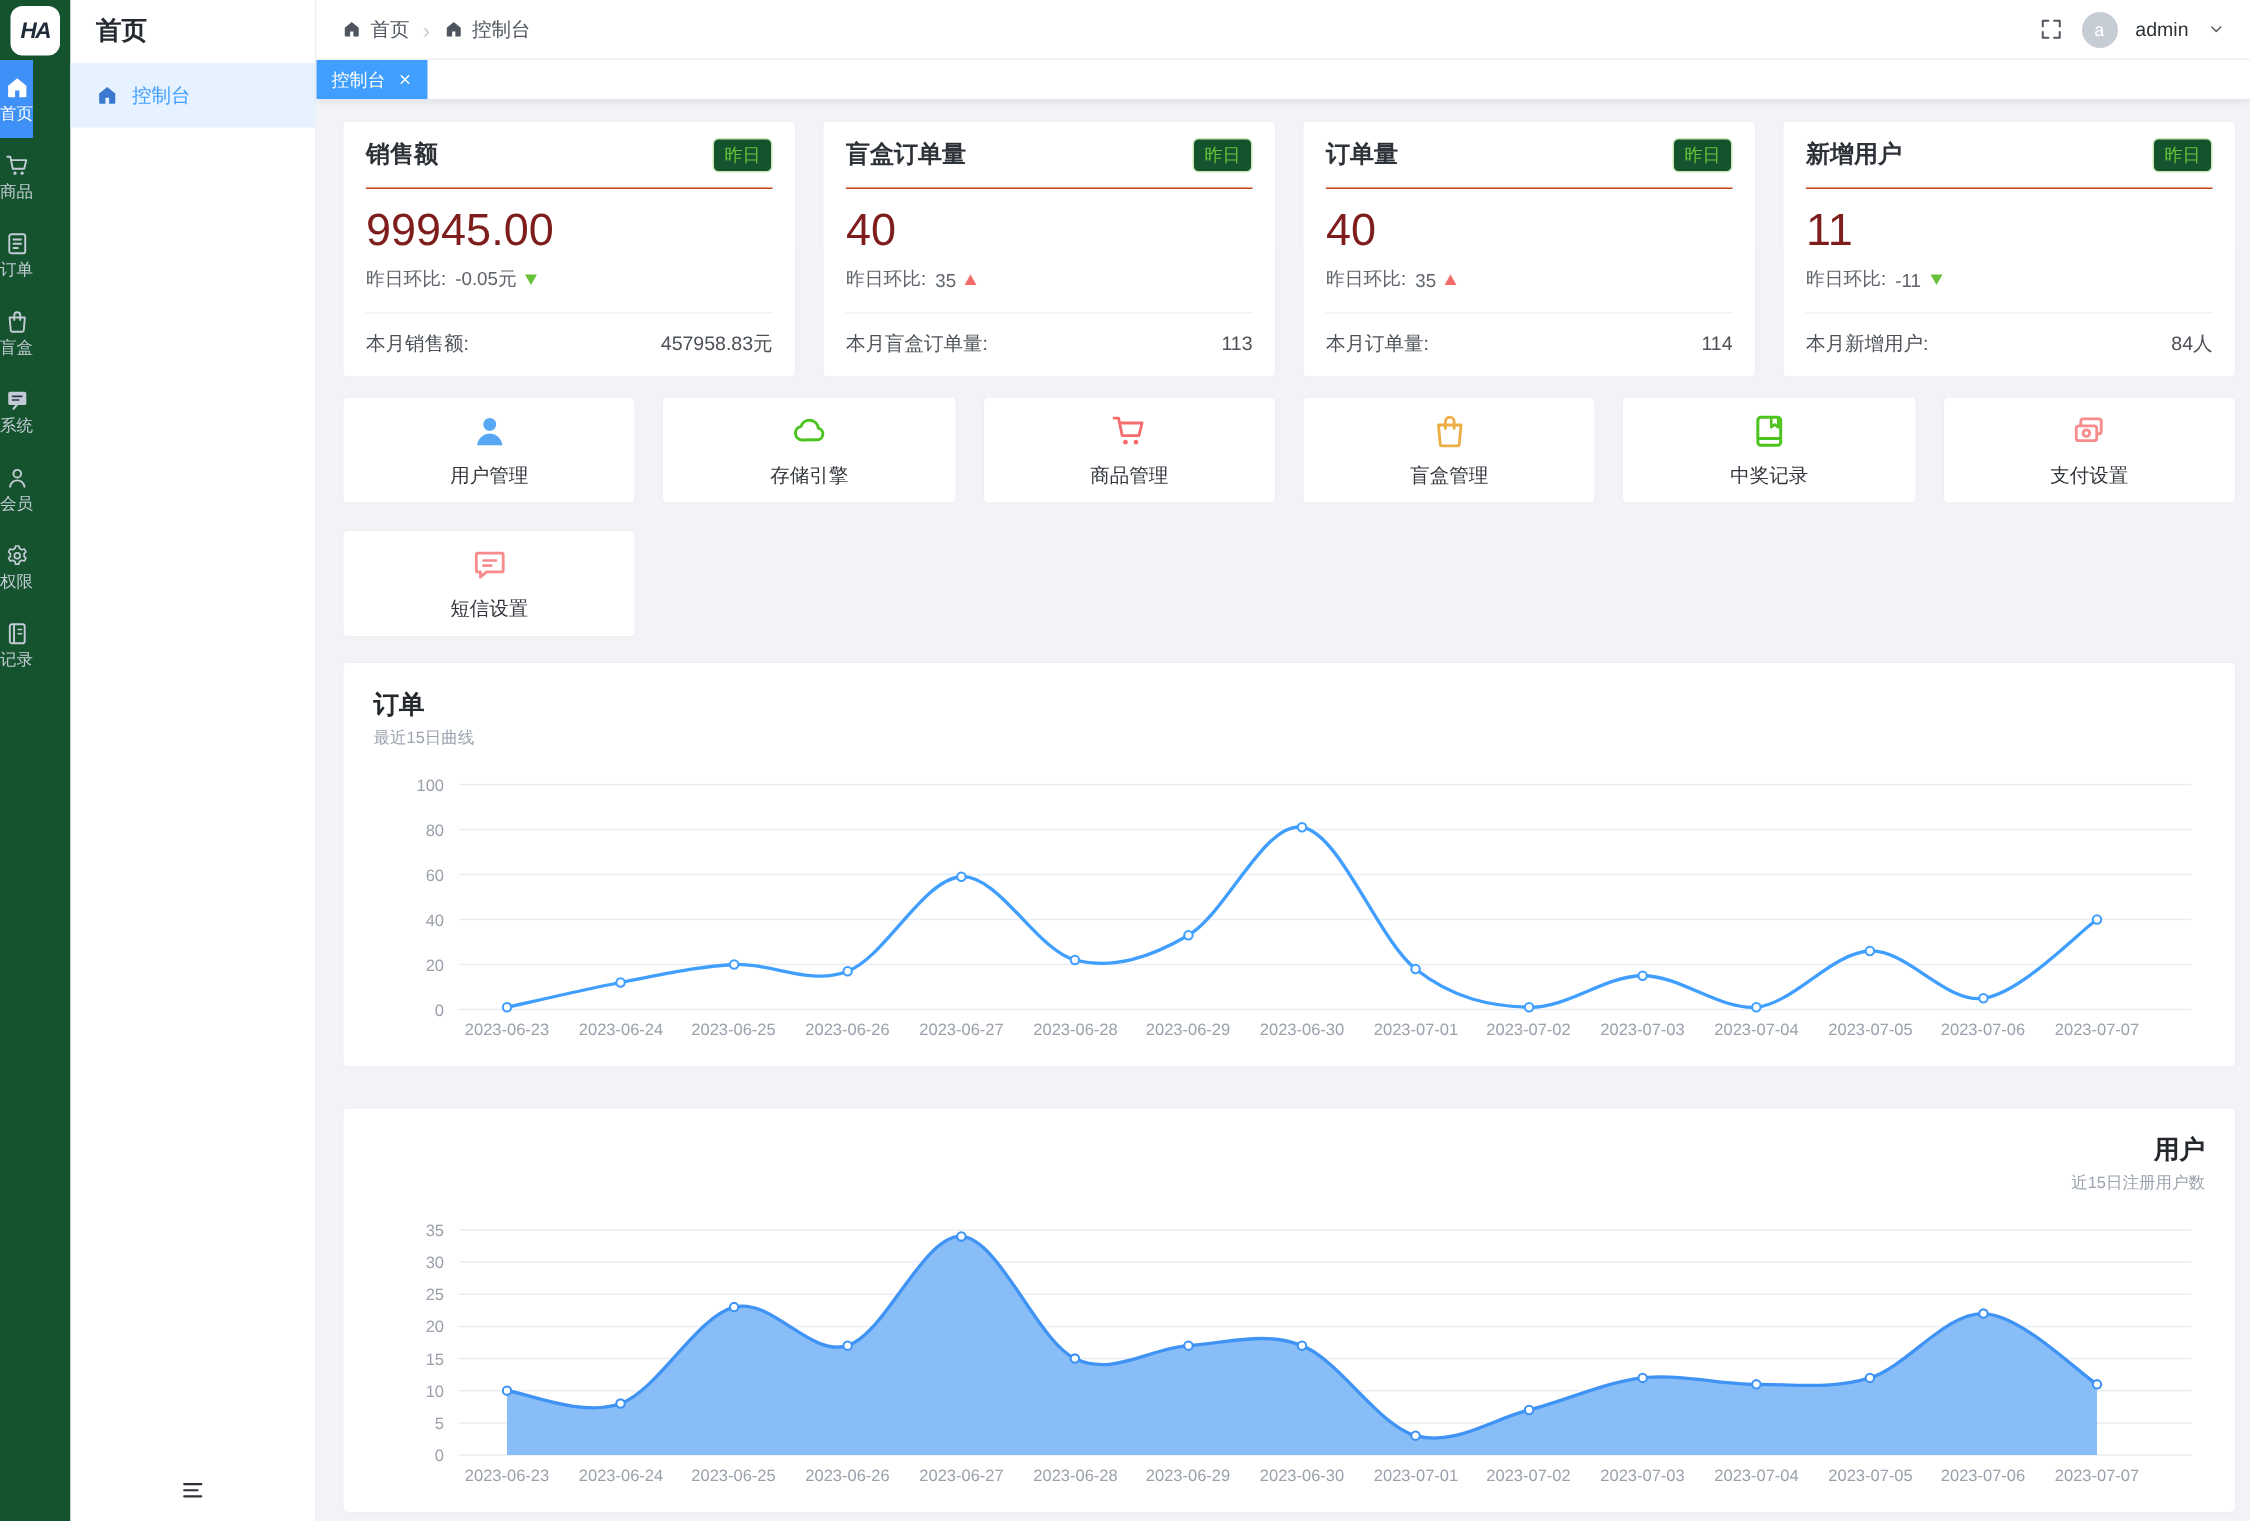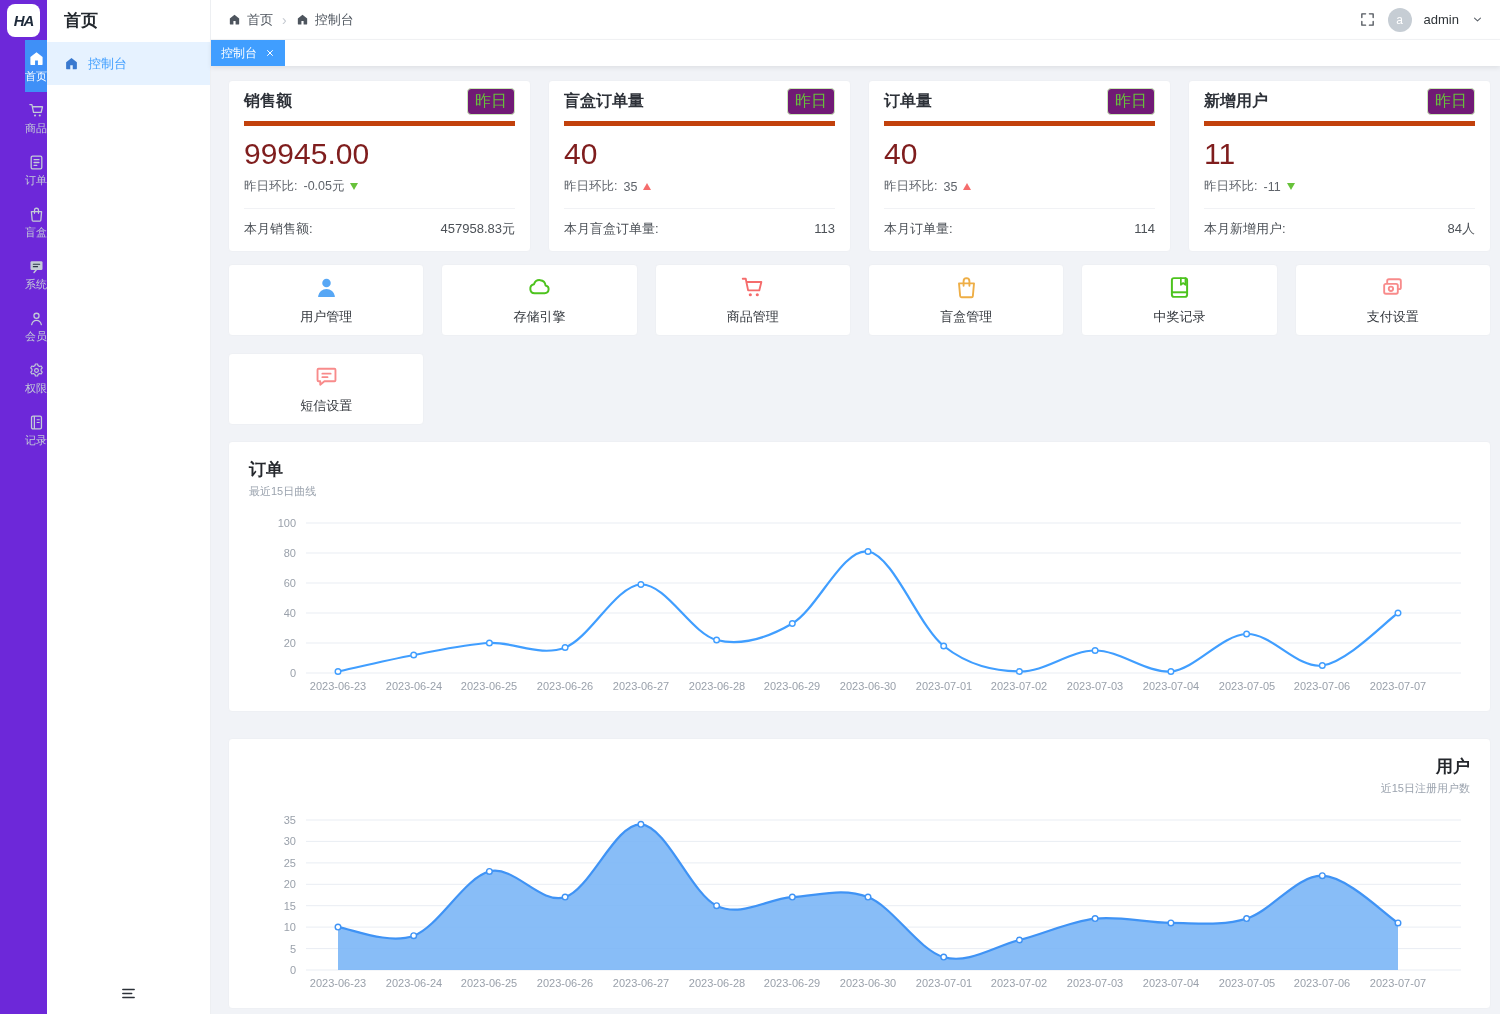--- a/index.html
+++ b/index.html
@@ -1,21 +1,21 @@
 <!DOCTYPE html>
 <html><head>
 <meta charset="utf-8">
 <style>
   * { margin:0; padding:0; box-sizing:border-box; }
   html,body { width:1500px; height:1014px; overflow:hidden; }
   body { font-family:"Liberation Sans","DejaVu Sans",sans-serif; color:#303133; background:#f1f3f7; }
   .app { display:flex; width:1500px; height:1014px; }
 
   
-  .rail { width:47px; background:#6d28d9; flex-shrink:0; display:flex; flex-direction:column; align-items:flex-end; }
+  .rail { width:47px; background:#14532d; flex-shrink:0; display:flex; flex-direction:column; align-items:flex-start; }
   .logo { width:33px; height:33px; margin:4px auto 3px; background:#fff; border-radius:8px;
           display:flex; align-items:center; justify-content:center; cursor:pointer;
           font-style:italic; font-weight:900; font-size:15px; color:#1e2a3a; letter-spacing:-1px; }
   .rail-item { height:52px; display:flex; flex-direction:column; align-items:center; justify-content:center;
                gap:3px; color:#c3ccd6; cursor:pointer; }
   .rail-item .ric { width:17px; height:17px; display:block; }
   .rail-item .ric svg { width:100%; height:100%; display:block; }
   .rail-item .rlb { font-size:11px; line-height:12px; }
   .rail-item.active { background:#3f90f7; color:#fff; }
 
@@ -52,23 +52,23 @@
   .tab.active { background:#409eff; color:#fff; }
   .tab-close { width:10px; height:10px; display:block; cursor:pointer; }
   .tab-close svg { width:100%; height:100%; display:block; }
 
   .content { flex:1; padding:14px 9px 14px 17px; display:flex; flex-direction:column; overflow:hidden; }
 
   
   .stats-row { display:grid; grid-template-columns:repeat(4,1fr); gap:17px; }
   .card { background:#fff; border:1px solid #eef0f4; border-radius:4px; }
   .stat-card { height:172px; padding:0 15px; }
-  .stat-head { height:45px; display:flex; align-items:center; justify-content:space-between; border-bottom:5px solid #c2410c; }
+  .stat-head { height:45px; display:flex; align-items:center; justify-content:space-between; border-bottom:1px solid #c2410c; }
   .stat-title { font-size:16px; font-weight:700; color:#2d3138; }
-  .badge { font-size:16px; color:#67c23a; background:#701a75; border:1px solid #c9e8b6; border-radius:4px; padding:2px 7px; }
+  .badge { font-size:12px; color:#67c23a; background:#14532d; border:1px solid #c9e8b6; border-radius:4px; padding:2px 7px; }
   .stat-value { margin-top:11px; font-size:30px; line-height:34px; font-weight:500; color:#7f1d1d; }
   .stat-compare { display:flex; align-items:center; gap:6px; font-size:12.5px; color:#5f646b; padding:7px 0 13px; border-bottom:1px solid #f1f2f5; }
   .arrow { width:0; height:0; display:inline-block; }
   .arrow.up { border-left:4.5px solid transparent; border-right:4.5px solid transparent; border-bottom:7px solid #f56c6c; }
   .arrow.down { border-left:4.5px solid transparent; border-right:4.5px solid transparent; border-top:7px solid #67c23a; }
   .stat-foot { height:39px; display:flex; align-items:center; justify-content:space-between; font-size:13px; color:#4c5157; }
 
   
   .shortcuts-row { margin-top:12px; display:grid; grid-template-columns:repeat(6,1fr); gap:17px; }
   .shortcut { height:72px; display:flex; flex-direction:column; align-items:center; justify-content:center; gap:8px; cursor:pointer; }

